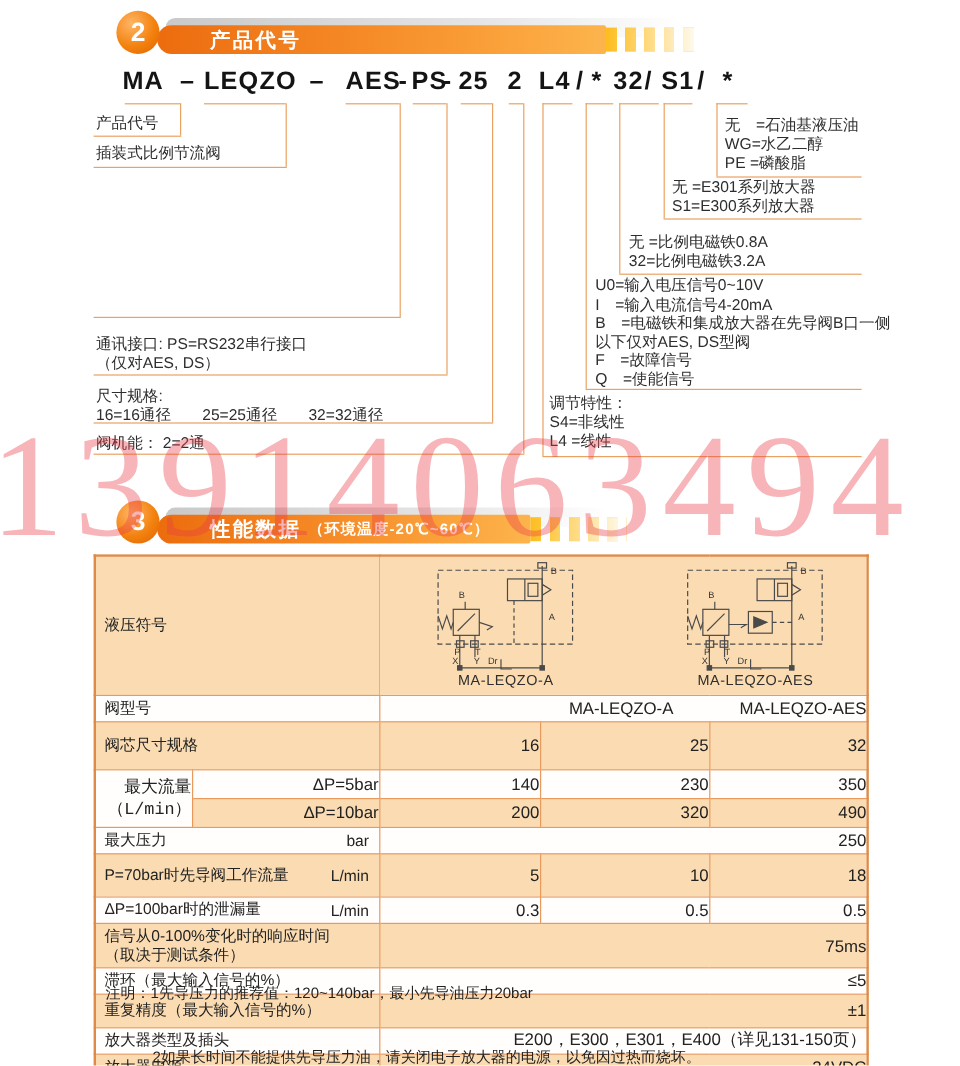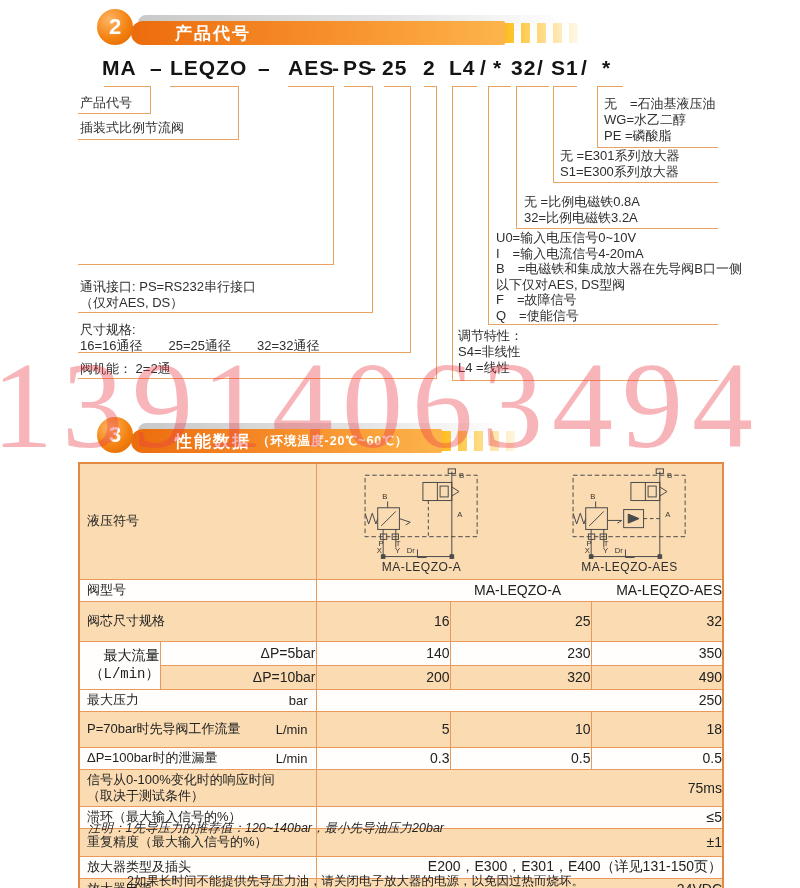--- a/index.html
+++ b/index.html
@@ -372,18 +372,18 @@
       </tr>
 
       <tr class="peach" style="height:22px;border-radius:11px;">
         <td colspan="2" class="lab">放大器电源</td>
         <td colspan="3" class="val">24VDC</td>
       </tr>
     </tbody>
       </table>
   </div>
 
-  <div class="note" style="left:88px;top:820px;font-style:italic;">注明：1先导压力的推荐值：120~140bar，最小先导油压力20bar</div>
+  <div class="note" style="left:88px;top:820px;">注明：1先导压力的推荐值：120~140bar，最小先导油压力20bar</div>
   <div class="note" style="left:127px;top:873px;">2如果长时间不能提供先导压力油，请关闭电子放大器的电源，以免因过热而烧坏。</div>
 
   <div id="watermark">13914063494</div>
 
 </div>
 
 </body></html>

